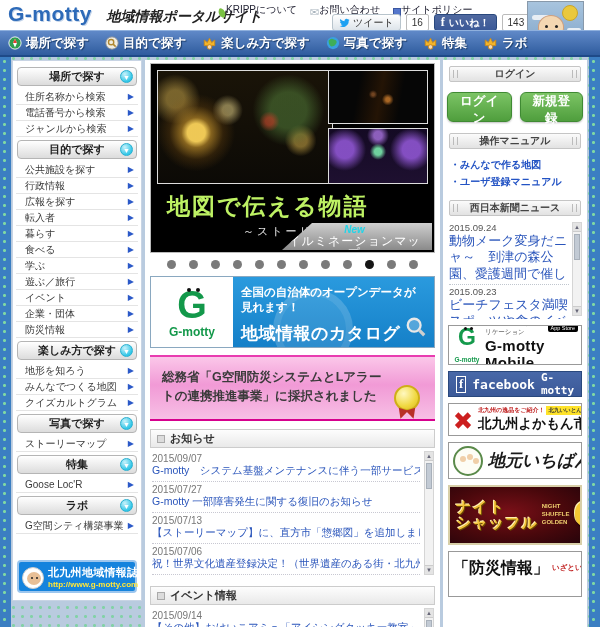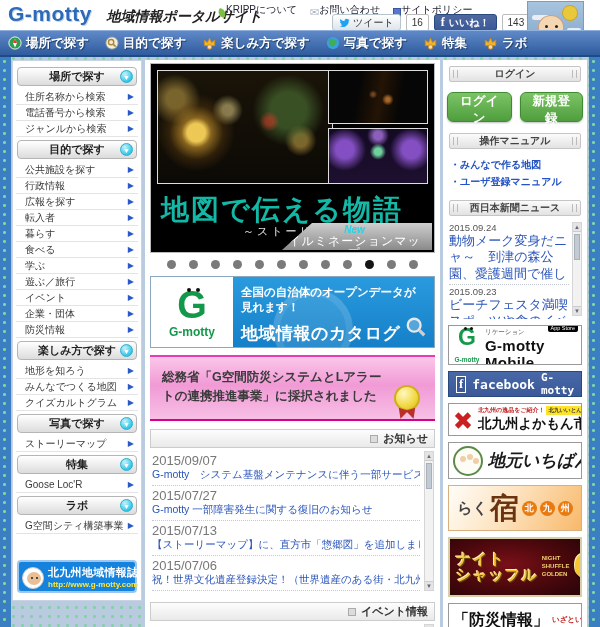--- a/index.html
+++ b/index.html
@@ -84,22 +84,22 @@
   radial-gradient(circle at 60% 55%, rgba(230,140,50,.7) 0 3%, rgba(0,0,0,0) 9%),
   radial-gradient(circle at 45% 45%, rgba(200,120,60,.5) 0 2%, rgba(0,0,0,0) 7%),
   linear-gradient(100deg,#060606 30%,#241405 52%,#060606 72%);}
 .photo-s2{position:absolute;right:6px;top:64px;width:100px;height:56px;border:1px solid #ddd;
  background:
   radial-gradient(circle at 50% 42%, rgba(120,230,170,.9) 0 6%, rgba(0,0,0,0) 14%),
   radial-gradient(circle at 16% 38%, rgba(150,90,220,.85) 0 10%, rgba(0,0,0,0) 24%),
   radial-gradient(circle at 84% 38%, rgba(150,90,220,.85) 0 10%, rgba(0,0,0,0) 24%),
   radial-gradient(circle at 50% 12%, rgba(190,130,250,.7) 0 6%, rgba(0,0,0,0) 16%),
   linear-gradient(180deg,#140a24,#1e1030);}
-.hero-title{position:absolute;left:10px;top:127px;font-family:"DejaVu Serif","Liberation Serif",serif;
-  font-size:28px;font-weight:bold;color:#14b8a6;letter-spacing:2px;}
+.hero-title{position:absolute;left:16px;top:127px;font-family:"DejaVu Serif","Liberation Serif",serif;
+  font-size:23px;font-weight:bold;color:#bef264;letter-spacing:2px;}
 .hero-sub{position:absolute;left:92px;top:160px;font-size:11px;color:#eee;letter-spacing:3px;font-family:"DejaVu Serif",serif;}
 .ribbon{position:absolute;right:2px;bottom:2px;width:150px;height:27px;text-align:center;padding:1px 5px 0 0;
   background:linear-gradient(#cfcfcf,#8a8a8a);-webkit-clip-path:polygon(20% 0,100% 0,100% 100%,0 100%);clip-path:polygon(20% 0,100% 0,100% 100%,0 100%);}
 .ribbon .new{color:#22d4e8;font-style:italic;font-weight:bold;font-size:10px;line-height:11px;}
 .ribbon .rlabel{color:#fff;font-size:12px;letter-spacing:1px;line-height:12px;}
 .dots{display:flex;gap:13px;justify-content:center;margin:7px 0 1px;}
 .dot{width:9px;height:9px;border-radius:50%;background:#7a7a7a;cursor:pointer;}
 .dot.active{background:#151515;}
 
 
@@ -120,26 +120,26 @@
 .ptext{font-size:12.5px;font-weight:bold;color:#3a3a3a;line-height:1.55;}
 .medal{position:absolute;right:15px;bottom:8px;width:26px;height:26px;border-radius:50%;
   background:radial-gradient(circle at 35% 30%,#fff8c0,#f0d840 60%,#d8b820);border:2px solid #cfae18;}
 .medal::before,.medal::after{content:"";position:absolute;top:22px;width:0;height:0;
   border-left:5px solid transparent;border-right:5px solid transparent;border-top:10px solid #b83028;}
 .medal::before{left:1px;transform:rotate(18deg);}
 .medal::after{right:1px;transform:rotate(-18deg);}
 
 
 .sec-header{margin-top:8px;height:19px;background:linear-gradient(#fdfdfd,#e9e9e9);border:1px solid #ccc;
-  display:flex;align-items:center;gap:5px;padding:0 6px;font-size:11px;font-weight:bold;color:#333;justify-content:flex-end;}
+  display:flex;align-items:center;gap:5px;padding:0 6px;font-size:11px;font-weight:bold;color:#333;}
 .bullet{width:8px;height:8px;background:#dcdcdc;border:1px solid #aaa;}
 .scroll-list{position:relative;padding:3px 15px 3px 2px;}
 .n-item{padding:2px 0 3px;border-bottom:1px dotted #c8c8d2;}
 .n-item:last-child{border-bottom:none;}
-.n-date{font-size:13px;color:#777;}
+.n-date{font-size:10px;color:#777;}
 .n-text{font-size:10.5px;color:#2a55bb;white-space:nowrap;overflow:hidden;cursor:pointer;}
 .vscroll{position:absolute;right:1px;top:3px;bottom:3px;width:10px;background:#f2f2f2;border:1px solid #d5d5d5;}
 .sb-up,.sb-down{position:absolute;left:0;right:0;height:9px;background:#e4e4e4;color:#667;font-size:6px;line-height:9px;text-align:center;cursor:pointer;}
 .sb-up{top:0;border-bottom:1px solid #ccc;}
 .sb-down{bottom:0;border-top:1px solid #ccc;}
 .sb-thumb{position:absolute;left:1px;right:1px;top:11px;height:26px;background:#c2cad4;border:1px solid #a8b0ba;cursor:pointer;}
 
 
 .rc-header{height:16px;margin:3px 2px;background:linear-gradient(#fbfbfb,#e2e2e2);border:1px solid #c5c5c5;border-radius:2px;
   display:flex;align-items:center;justify-content:center;font-size:10px;font-weight:bold;color:#444;position:relative;}
@@ -574,27 +574,20 @@
         <div class="yoka-big">北九州よかもん市場</div>
       </span>
     </div>
 
     <div class="rb rb-jimoto">
       <span class="jimoto-logo"></span>
       <span class="jimoto-text">地元いちばん</span>
       <span class="jimoto-dot"></span>
     </div>
 
-    <div class="rb rb-raku">
-      <span class="raku-raku">らく</span>
-      <span class="raku-yado">宿</span>
-      <span class="raku-circ">北</span>
-      <span class="raku-circ">九</span>
-      <span class="raku-circ">州</span>
-    </div>
 
     <div class="rb rb-night">
       <span class="night-stack">
         <div class="night-l">ナイト</div>
         <div class="night-l">シャッフル</div>
       </span>
       <span class="night-small">NIGHT
 SHUFFLE
 GOLDEN</span>
       <span class="night-g">G</span>

